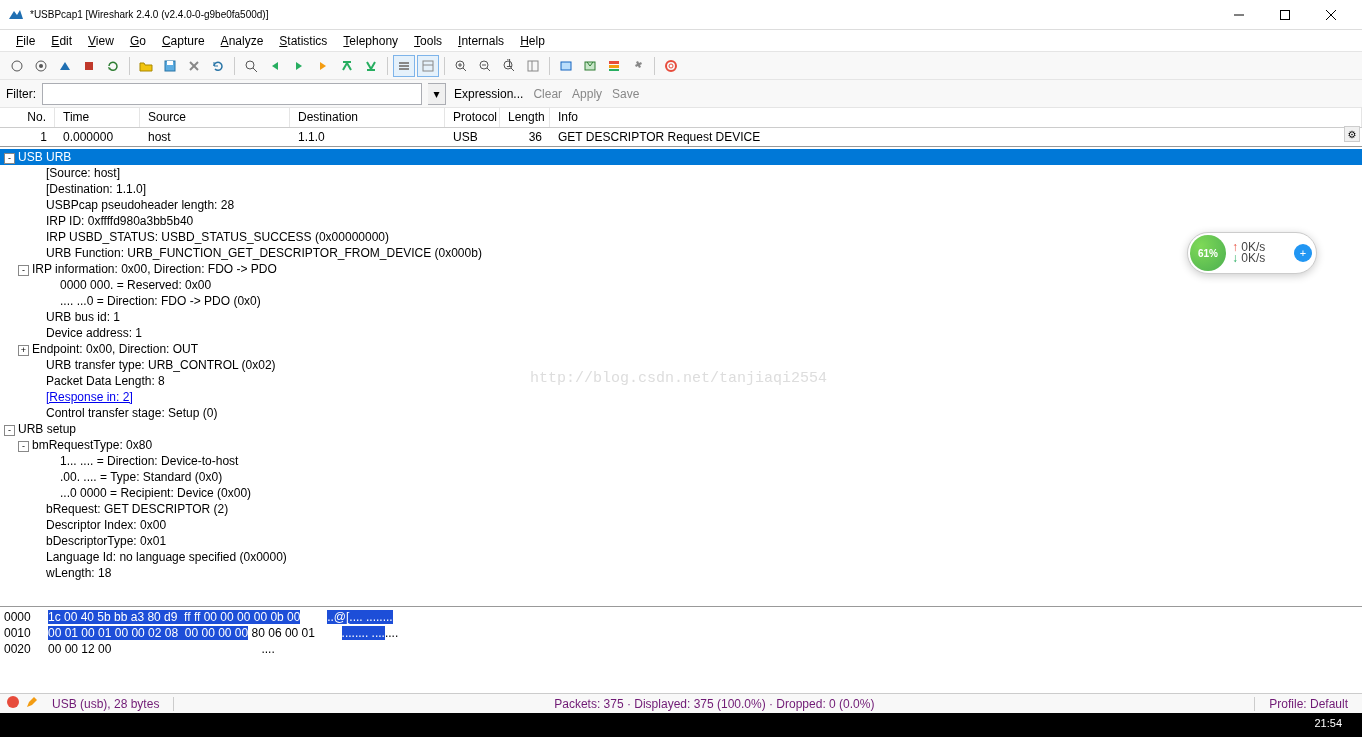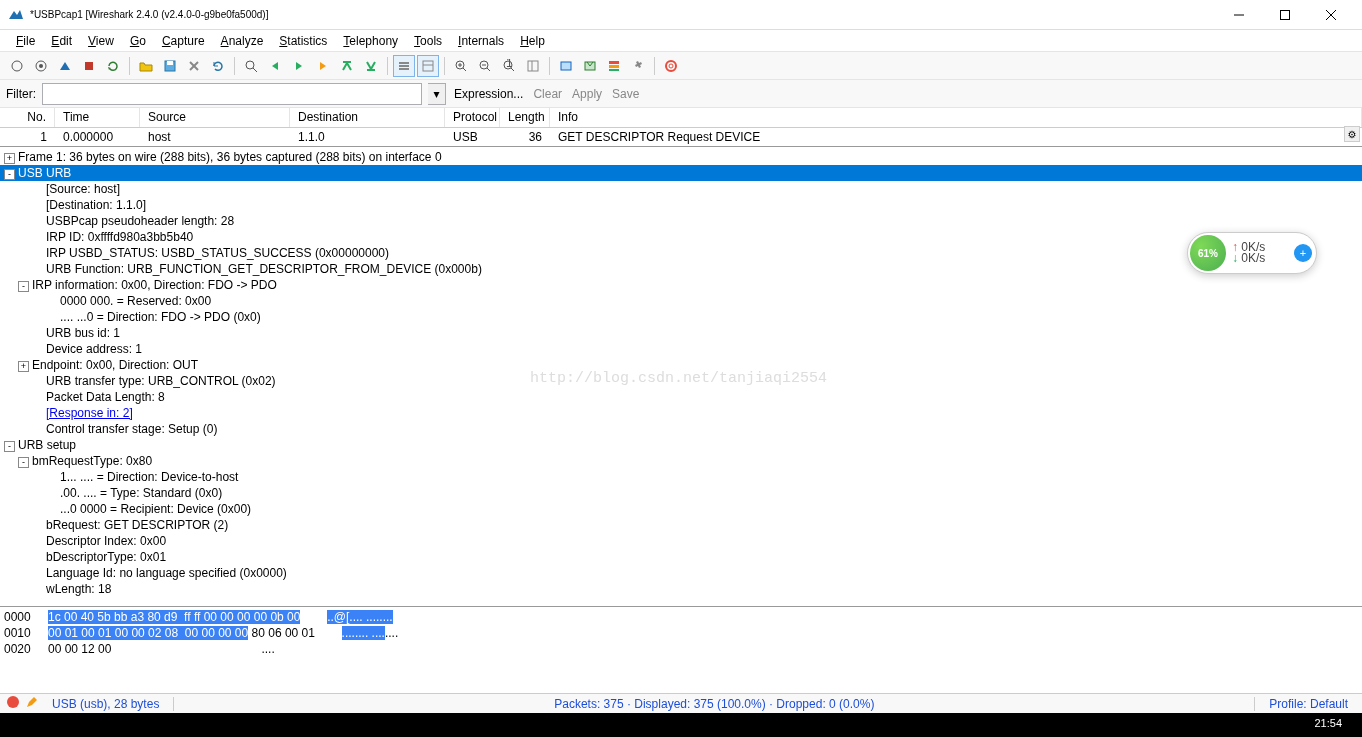--- a/index.html
+++ b/index.html
@@ -36,23 +36,23 @@
 .c-info{flex:1}
 .details-pane{height:460px;overflow-y:auto;font-family:Consolas,"Courier New",monospace;font-size:12px;padding:2px 0;background:#fff;border-bottom:1px solid #999}
 .tree-row{padding:0 4px;white-space:pre;line-height:16px;height:16px}
 .tree-row.selected{background:#0078d7;color:#fff}
 .tree-toggle{display:inline-block;width:11px;height:11px;border:1px solid #888;font-size:9px;line-height:9px;text-align:center;margin-right:3px;color:#000;background:#fff}
 .tree-indent{display:inline-block}
 .tree-link{color:#0000ee;text-decoration:underline;cursor:pointer}
 .hex-pane{height:62px;font-family:Consolas,"Courier New",monospace;font-size:12px;padding:2px 4px;background:#fff;overflow:hidden}
 .hex-row{white-space:pre;line-height:16px;height:16px}
 .hex-offset{color:#000;display:inline-block;width:44px}
-.hex-sel{background:#3b82f6;color:#fff}
+.hex-sel{background:#1d4ed8;color:#fff}
 .statusbar{position:absolute;bottom:24px;left:0;right:0;height:20px;border-top:1px solid #ccc;display:flex;align-items:center;padding:0 6px;gap:6px;background:#f8f8f8;font-size:12px;overflow:hidden}
-.status-seg{padding:0 8px;white-space:nowrap;color:#1d4ed8}
+.status-seg{padding:0 8px;white-space:nowrap;color:#701a75}
 .status-sep{width:1px;height:14px;background:#ccc}
 .taskbar-shadow{position:absolute;bottom:0;left:0;right:0;height:24px;background:#000000}
 .net-meter{position:absolute;top:232px;right:45px;width:130px;height:42px;background:#fff;border:1px solid #ccc;border-radius:21px;display:flex;align-items:center;padding:2px;box-shadow:0 2px 8px rgba(0,0,0,.2)}
 .meter-circle{width:36px;height:36px;border-radius:50%;background:radial-gradient(circle at 30% 30%,#7ed957,#4caf50);display:flex;align-items:center;justify-content:center;color:#fff;font-size:10px;font-weight:bold}
 .meter-info{flex:1;font-size:9px;line-height:11px;padding-left:6px;color:#444}
 .meter-plus{width:18px;height:18px;border-radius:50%;background:#2196f3;color:#fff;display:flex;align-items:center;justify-content:center;font-size:11px;margin-right:2px}
 .watermark{position:absolute;top:370px;left:530px;color:#ddd;font-family:"Courier New",monospace;font-size:15px;pointer-events:none}
 .scroll-config{position:absolute;right:2px;top:126px;width:16px;height:16px;border:1px solid #ccc;background:#f0f0f0;display:flex;align-items:center;justify-content:center;font-size:10px;cursor:pointer}
 </style>
 </head>
@@ -289,21 +289,20 @@
     <div class="pl-col c-src">host</div>
     <div class="pl-col c-dst">1.1.0</div>
     <div class="pl-col c-proto">USB</div>
     <div class="pl-col c-len">36</div>
     <div class="pl-col c-info">GET DESCRIPTOR Request DEVICE</div>
   </div>
 </div>
 <div class="scroll-config">⚙</div>
 
 <div class="details-pane" id="tree">
-    <div class="tree-row"><span class="tree-indent" style="width:0px"></span><span class="tree-toggle">+</span><span>Frame 1: 36 bytes on wire (288 bits), 36 bytes captured (288 bits) on interface 0</span></div>
     <div class="tree-row selected"><span class="tree-indent" style="width:0px"></span><span class="tree-toggle">-</span><span>USB URB</span></div>
     <div class="tree-row"><span class="tree-indent" style="width:28px"></span><span style="display:inline-block;width:14px"></span><span>[Source: host]</span></div>
     <div class="tree-row"><span class="tree-indent" style="width:28px"></span><span style="display:inline-block;width:14px"></span><span>[Destination: 1.1.0]</span></div>
     <div class="tree-row"><span class="tree-indent" style="width:28px"></span><span style="display:inline-block;width:14px"></span><span>USBPcap pseudoheader length: 28</span></div>
     <div class="tree-row"><span class="tree-indent" style="width:28px"></span><span style="display:inline-block;width:14px"></span><span>IRP ID: 0xffffd980a3bb5b40</span></div>
     <div class="tree-row"><span class="tree-indent" style="width:28px"></span><span style="display:inline-block;width:14px"></span><span>IRP USBD_STATUS: USBD_STATUS_SUCCESS (0x00000000)</span></div>
     <div class="tree-row"><span class="tree-indent" style="width:28px"></span><span style="display:inline-block;width:14px"></span><span>URB Function: URB_FUNCTION_GET_DESCRIPTOR_FROM_DEVICE (0x000b)</span></div>
     <div class="tree-row"><span class="tree-indent" style="width:14px"></span><span class="tree-toggle">-</span><span>IRP information: 0x00, Direction: FDO -&gt; PDO</span></div>
     <div class="tree-row"><span class="tree-indent" style="width:42px"></span><span style="display:inline-block;width:14px"></span><span>0000 000. = Reserved: 0x00</span></div>
     <div class="tree-row"><span class="tree-indent" style="width:42px"></span><span style="display:inline-block;width:14px"></span><span>.... ...0 = Direction: FDO -&gt; PDO (0x0)</span></div>

